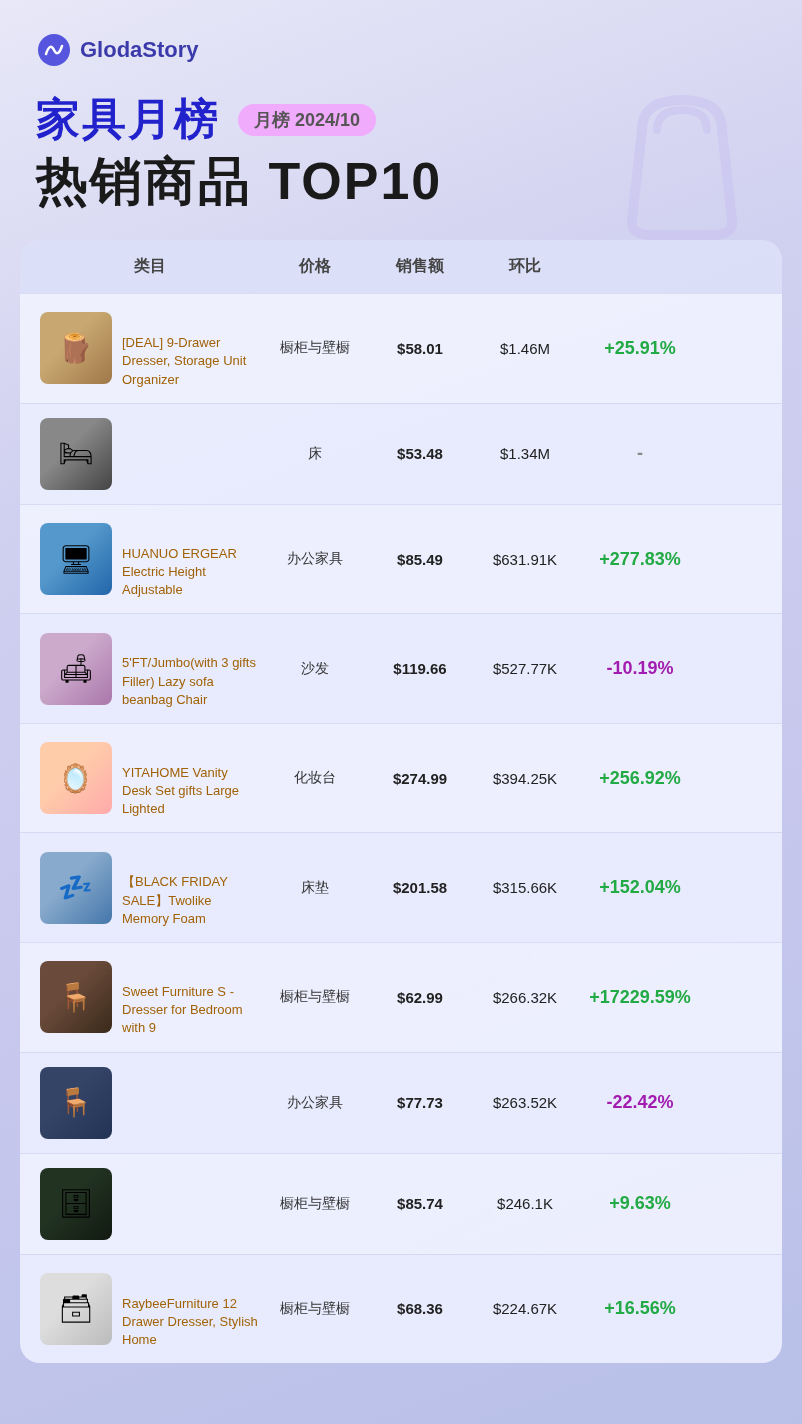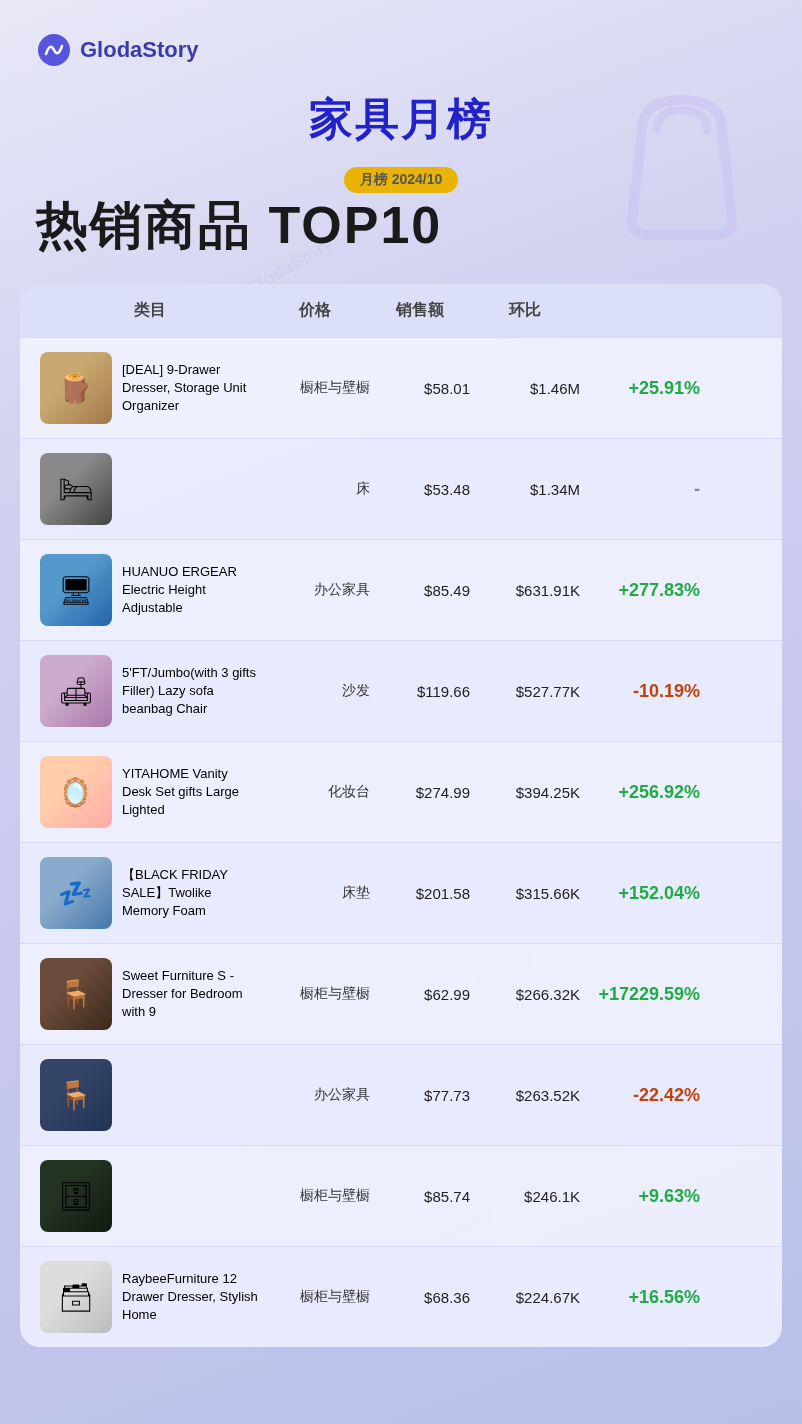--- a/index.html
+++ b/index.html
@@ -42,32 +42,31 @@
     .title-section {
       padding: 12px 36px 30px 36px;
       position: relative;
       z-index: 1;
     }
     .title-row {
       display: flex;
       align-items: center;
       gap: 18px;
       margin-bottom: 4px;
-      flex-direction: column;
     }
     .title-main {
       font-size: 44px;
       font-weight: 900;
       color: #2222cc;
       letter-spacing: 2px;
     }
     .month-badge {
-      background: #eab308;
+      background: #f0abfc;
       color: #555;
-      font-size: 14px;
+      font-size: 18px;
       font-weight: 600;
       padding: 4px 16px;
       border-radius: 20px;
       white-space: nowrap;
     }
     .title-sub {
       font-size: 52px;
       font-weight: 900;
       color: #1a1a1a;
       letter-spacing: 2px;
@@ -114,35 +113,36 @@
       background: #ccc;
       flex-shrink: 0;
       overflow: hidden;
       display: flex;
       align-items: center;
       justify-content: center;
       font-size: 28px;
     }
     .product-name {
       font-size: 13px;
-      color: #000000;
+      color: #a16207;
       font-weight: 500;
       line-height: 1.4;
+      margin-top: 26px;
     }
     .cell {
-      text-align: right;
+      text-align: center;
       font-size: 14px;
       color: #333;
     }
     .cell-category { font-size: 14px; color: #333; }
-    .cell-price { font-size: 15px; color: #222; font-weight: 400; }
+    .cell-price { font-size: 15px; color: #222; font-weight: 700; }
     .cell-sales { font-size: 15px; color: #222; font-weight: 500; }
     .cell-growth { font-size: 18px; font-weight: 700; }
     .growth-pos { color: #22aa44; }
-    .growth-neg { color: #c2410c; }
+    .growth-neg { color: #a21caf; }
     .growth-neutral { color: #888; }
     
     .img-1 { background: linear-gradient(135deg, #c8a870 40%, #a0784a 100%); }
     .img-2 { background: linear-gradient(135deg, #888 40%, #444 100%); }
     .img-3 { background: linear-gradient(135deg, #5599cc 40%, #2266aa 100%); }
     .img-4 { background: linear-gradient(135deg, #ccaacc 40%, #aa77aa 100%); }
     .img-5 { background: linear-gradient(135deg, #ffccaa 40%, #ffaaaa 100%); }
     .img-6 { background: linear-gradient(135deg, #88aacc 40%, #4477aa 100%); }
     .img-7 { background: linear-gradient(135deg, #6a4a3a 40%, #3a2a1a 100%); }
     .img-8 { background: linear-gradient(135deg, #334466 40%, #223355 100%); }

